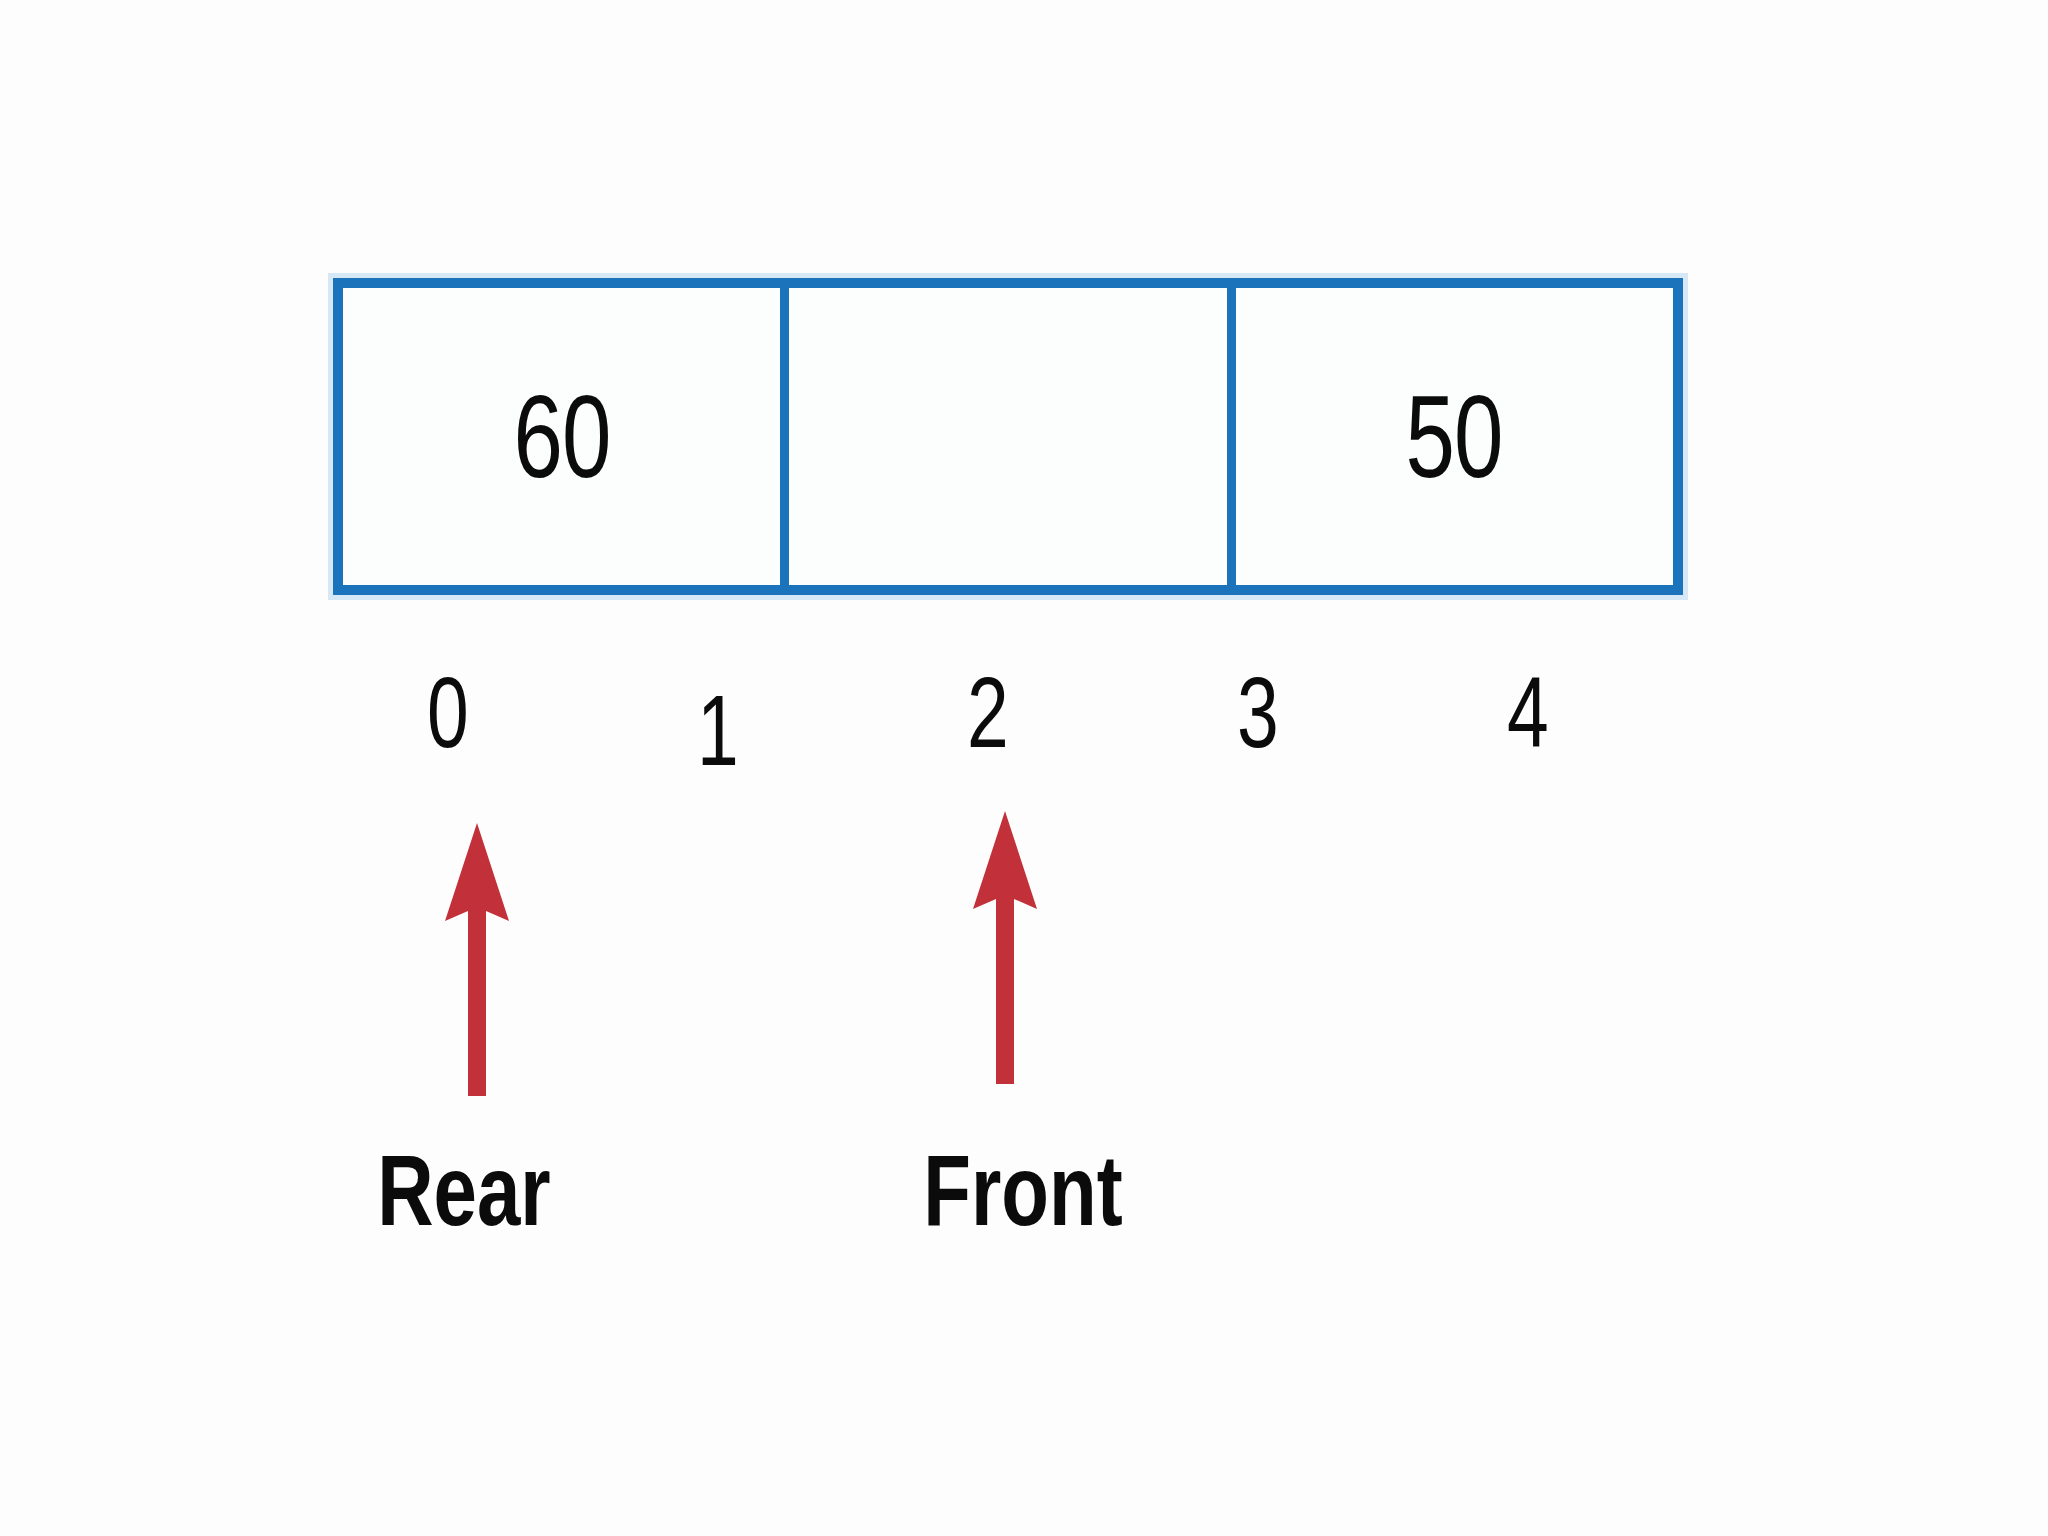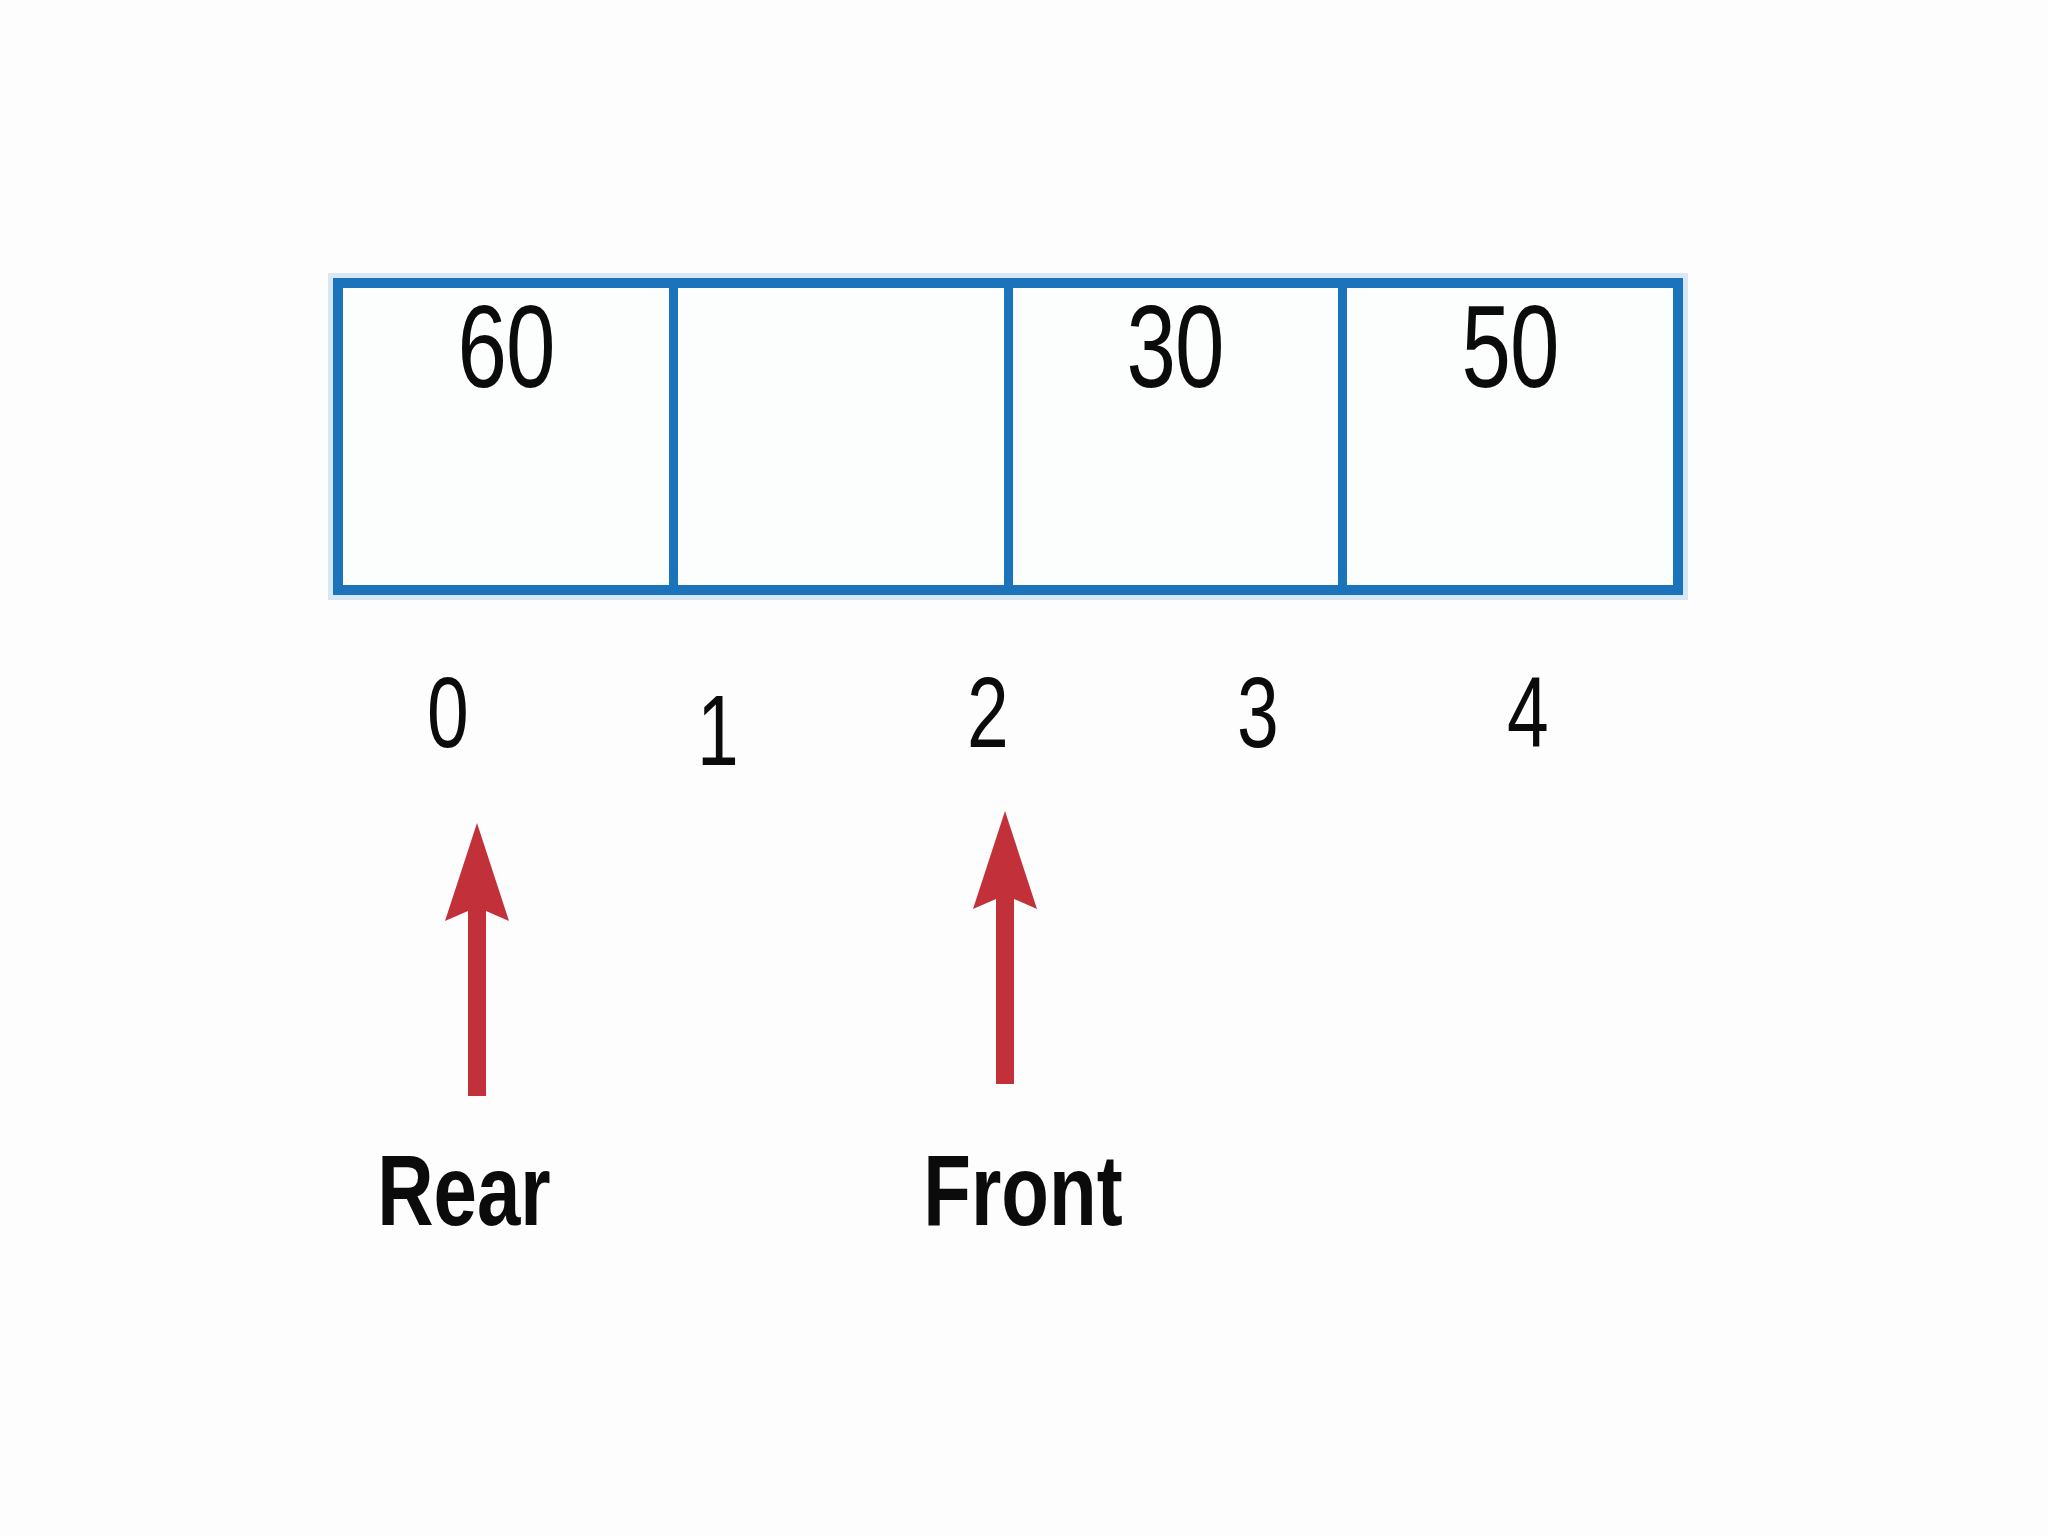--- a/index.html
+++ b/index.html
@@ -32,21 +32,21 @@
     height: 317px;
     border: 10px solid var(--border-blue);
     background: var(--cell-bg);
     display: flex;
     box-shadow: 0 0 0 5px rgba(140, 190, 230, 0.35);
   }
   .cell {
     flex: 1 1 0;
     background: var(--cell-bg);
     display: flex;
-    align-items: flex-start;
+    align-items: center;
     justify-content: center;
   }
   .cell + .cell { border-left: 9px solid var(--border-blue); }
   .cell-value {
     font-size: 117px;
     font-weight: 400;
     line-height: 1;
     letter-spacing: -1px;
     transform: scaleX(0.76);
     transform-origin: center;
@@ -105,23 +105,20 @@
 <div class="stage">
 
   <div class="array-box">
     <div class="cell">
       <span class="cell-value">60</span>
     </div>
     <div class="cell">
       <span class="cell-value"></span>
     </div>
     <div class="cell">
-      <span class="cell-value">30</span>
-    </div>
-    <div class="cell">
       <span class="cell-value">50</span>
     </div>
   </div>
 
   <div class="index-row">
     <div class="index-cell">
       <span class="index-label">0</span>
     </div>
     <div class="index-cell drop">
       <span class="index-label">1</span>

